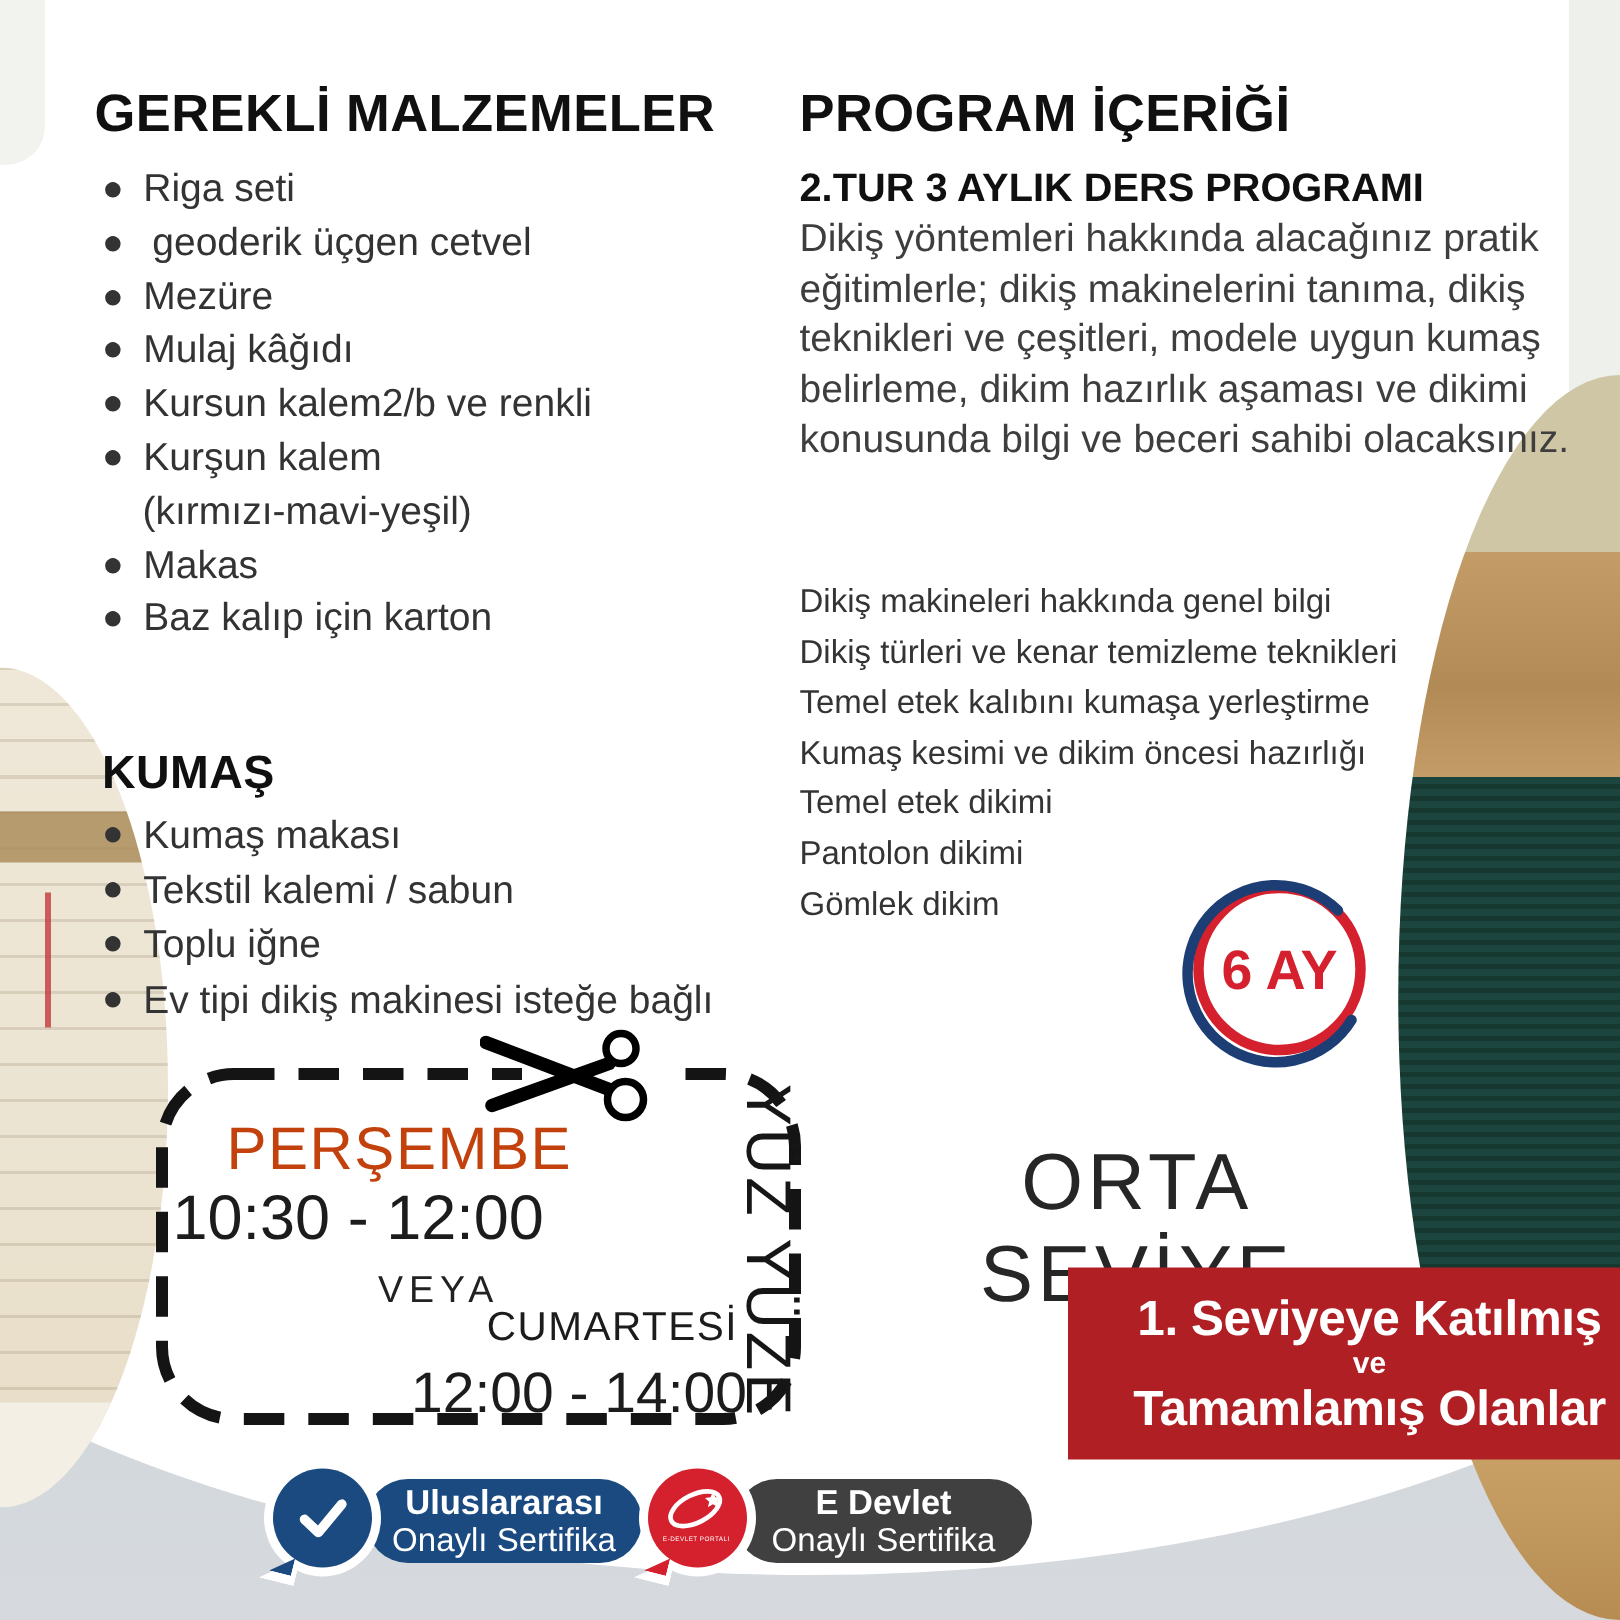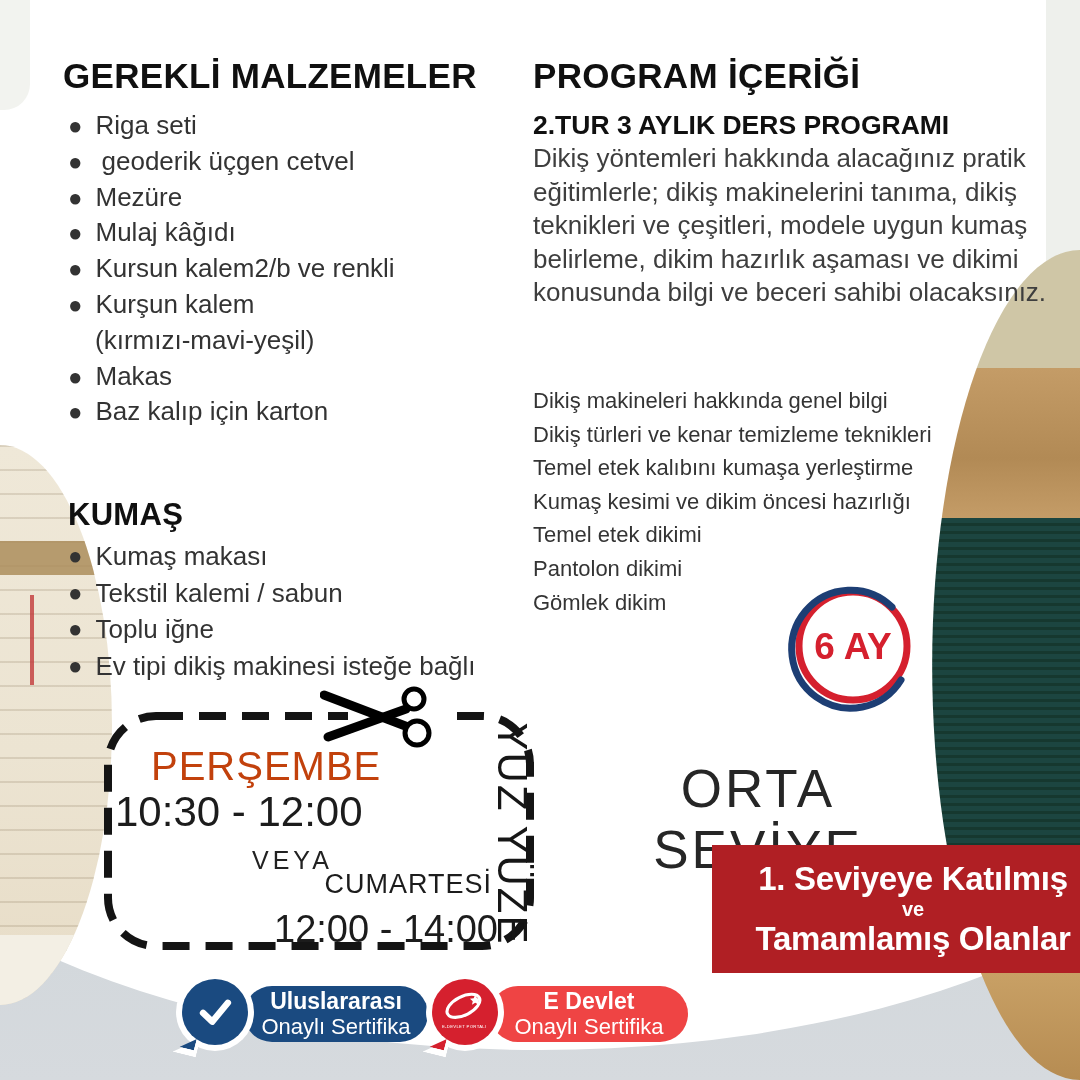--- a/index.html
+++ b/index.html
@@ -71,21 +71,21 @@
   .cp-time2{right:582px;top:908px;font-size:38px;color:#1c1c1c;font-weight:100;}
   .cp-mode{left:392px;top:810px;width:240px;text-align:center;transform:rotate(90deg);
     font-size:42px;letter-spacing:2px;color:#161616;font-weight:100;}
 
   
   .pill{height:56px;border-radius:30px;color:#fff;display:flex;flex-direction:column;
     justify-content:center;align-items:center;line-height:25px;}
   .pill .p1{font-size:23px;font-weight:bold;}
   .pill .p2{font-size:22px;text-align:center;}
   .pill-blue{left:244px;top:986px;width:184px;background:#1a4a80;}
-  .pill-red{left:490px;top:986px;width:198px;background:#ef4444;}
+  .pill-red{left:490px;top:986px;width:198px;background:#404040;}
   .cert-circle{width:78px;height:78px;border-radius:50%;background:#fff;}
   .cert-circle .inner{position:absolute;inset:6px;border-radius:50%;}
   .circle-blue{left:176px;top:973px;}
   .circle-blue .inner{background:#1a4a80;}
   .circle-red{left:426px;top:973px;}
   .circle-red .inner{background:#d5202e;}
   .tail-w{position:absolute;left:-1px;bottom:-4px;width:24px;height:24px;background:#fff;
     clip-path:polygon(0 100%,100% 20%,100% 100%);transform:rotate(14deg);}
   .tail-c{position:absolute;left:5px;bottom:2px;width:15px;height:15px;
     clip-path:polygon(0 100%,100% 20%,100% 100%);transform:rotate(14deg);}

